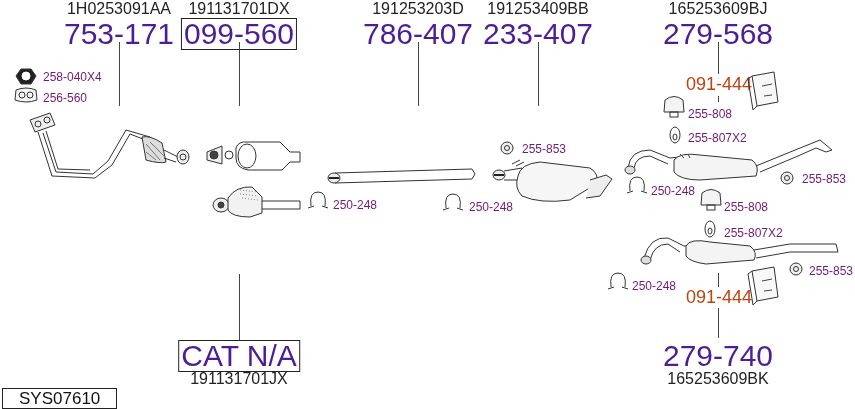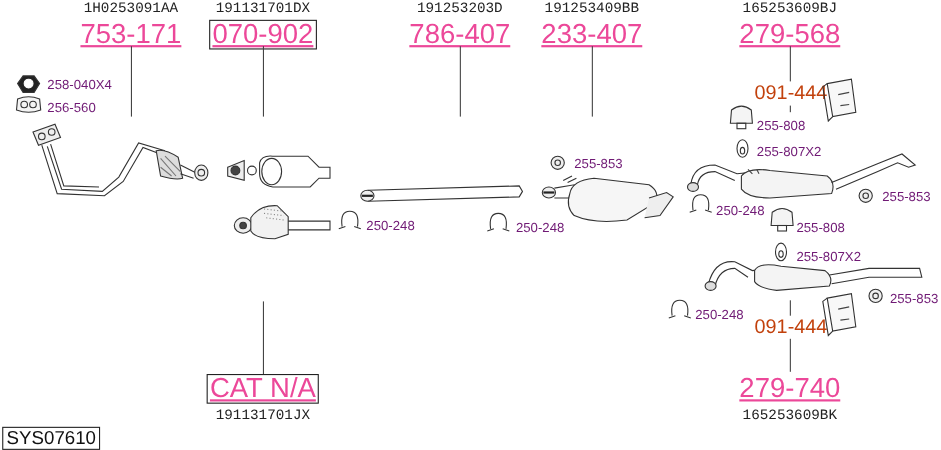--- a/index.html
+++ b/index.html
@@ -1,38 +1,38 @@
 <!DOCTYPE html>
 <html><head>
 <meta charset="utf-8">
 <style>
   html, body { margin:0; padding:0; background:#fff; }
   body { width:855px; height:409px; position:relative; overflow:hidden;
          font-family:"Liberation Sans", sans-serif; color:#111; }
   .abs { position:absolute; }
-  .oem { font-size:13px; color:#222; white-space:nowrap; transform:translateX(-50%);font-family:Liberation Mono, monospace; }
-  .part { font-size:25px; color:#ec4899; white-space:nowrap; transform:translateX(-50%); line-height:1;text-decoration:underline; }
+  .oem { font-size:16px; color:#222; white-space:nowrap; transform:translateX(-50%); }
+  .part { font-size:30px; color:#4c1d95; white-space:nowrap; transform:translateX(-50%); line-height:1; }
   .boxed { border:1px solid #222; padding:0 2px; }
   .acc { font-size:12px; color:#701a75; white-space:nowrap; }
   .mid { font-size:18px; color:#c2410c; white-space:nowrap; line-height:1; }
-  .sys { left:2px; top:388px; font-size:17px; border:1px solid #222; padding:0 3px; line-height:19px; }
+  .sys { left:2px; top:388px; font-size:17px; border:1px solid #222; padding:0 16px; line-height:19px; }
   .vline { position:absolute; width:1px; background:#444; }
   svg { position:absolute; left:0; top:0; }
 </style>
 </head>
 <body>
 
 <div class="abs oem" style="left:119px;top:0px;">1H0253091AA</div>
 <div class="abs oem" style="left:239px;top:0px;">191131701DX</div>
 <div class="abs oem" style="left:418px;top:0px;">191253203D</div>
 <div class="abs oem" style="left:538px;top:0px;">191253409BB</div>
 <div class="abs oem" style="left:718px;top:0px;text-align:center;">165253609BJ</div>
 
 <div class="abs part" style="left:119px;top:19px;">753-171</div>
-<div class="abs part boxed" style="left:239px;top:18px;">070-902</div>
+<div class="abs part boxed" style="left:239px;top:18px;">099-560</div>
 <div class="abs part" style="left:418px;top:19px;">786-407</div>
 <div class="abs part" style="left:538px;top:19px;">233-407</div>
 <div class="abs part" style="left:718px;top:19px;">279-568</div>
 
 <div class="vline" style="left:119px;top:42px;height:64px;"></div>
 <div class="vline" style="left:239px;top:42px;height:64px;"></div>
 <div class="vline" style="left:418px;top:42px;height:64px;"></div>
 <div class="vline" style="left:538px;top:42px;height:64px;"></div>
 <div class="vline" style="left:718px;top:42px;height:32px;"></div>
 <div class="vline" style="left:718px;top:96px;height:6px;"></div>

